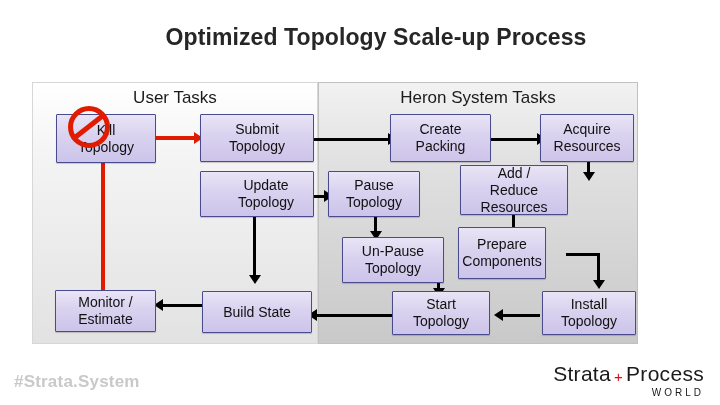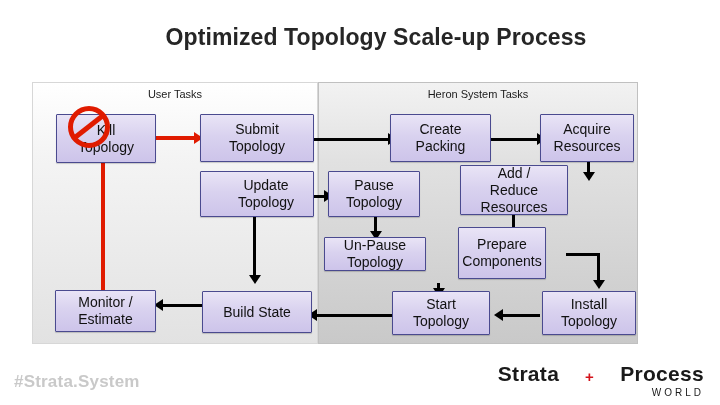--- a/index.html
+++ b/index.html
@@ -30,21 +30,21 @@
     background:linear-gradient(to bottom,#ffffff 0%,#f4f4f4 28%,#e2e2e2 100%);
     border:1px solid #d7d7d7;
   }
   #heron-panel{
     left:318px;top:82px;width:320px;height:262px;
     background:linear-gradient(to bottom,#f2f2f2 0%,#e1e1e1 30%,#c9c9c9 100%);
     border:1px solid #c0c0c0;
   }
   .panel-label{
     position:absolute;
-    font-size:11px;
+    font-size:17px;
     color:#1b1b1b;
     text-align:center;
     white-space:nowrap;
   }
   #user-label{left:32px;top:88px;width:286px;}
   #heron-label{left:318px;top:88px;width:320px;}
 
   
   .box{
     position:absolute;
@@ -103,23 +103,23 @@
   #hashtag{
     position:absolute;left:14px;top:372px;
     font-size:17px;font-weight:bold;color:#c9c9c9;
     letter-spacing:0.2px;
   }
   #brand{
     position:absolute;right:16px;top:362px;
     text-align:right;
   }
   #brand .b1{
-    font-size:21px;font-weight:bold;color:#1a1a1a;
+    font-size:21px;font-weight:normal;color:#1a1a1a;
     letter-spacing:0.3px;
-    display:flex;align-items:flex-end;justify-content:flex-end;gap:23px;
+    display:flex;align-items:flex-end;justify-content:flex-end;
   }
   #brand .plus{
     display:inline-block;
     color:#d4121a;
     font-size:15px;
     margin:0 3px;
     position:relative;top:-1px;
   }
   #brand .b2{
     font-size:10px;color:#1a1a1a;letter-spacing:3px;
@@ -199,21 +199,21 @@
 </div>
 
 <div class="box" style="left:328px;top:171px;width:92px;height:46px;">
   <span>Pause<br>Topology</span>
 </div>
 
 <div class="box" style="left:460px;top:165px;width:108px;height:50px;">
   <span>Add /<br>Reduce<br>Resources</span>
 </div>
 
-<div class="box" style="left:324px;top:237px;width:102px;height:34px;">
+<div class="box" style="left:342px;top:237px;width:102px;height:46px;">
   <span>Un-Pause<br>Topology</span>
 </div>
 
 <div class="box" style="left:458px;top:227px;width:88px;height:52px;">
   <span>Prepare<br>Components</span>
 </div>
 
 <div class="box" style="left:55px;top:290px;width:101px;height:42px;">
   <span>Monitor /<br>Estimate</span>
 </div>

